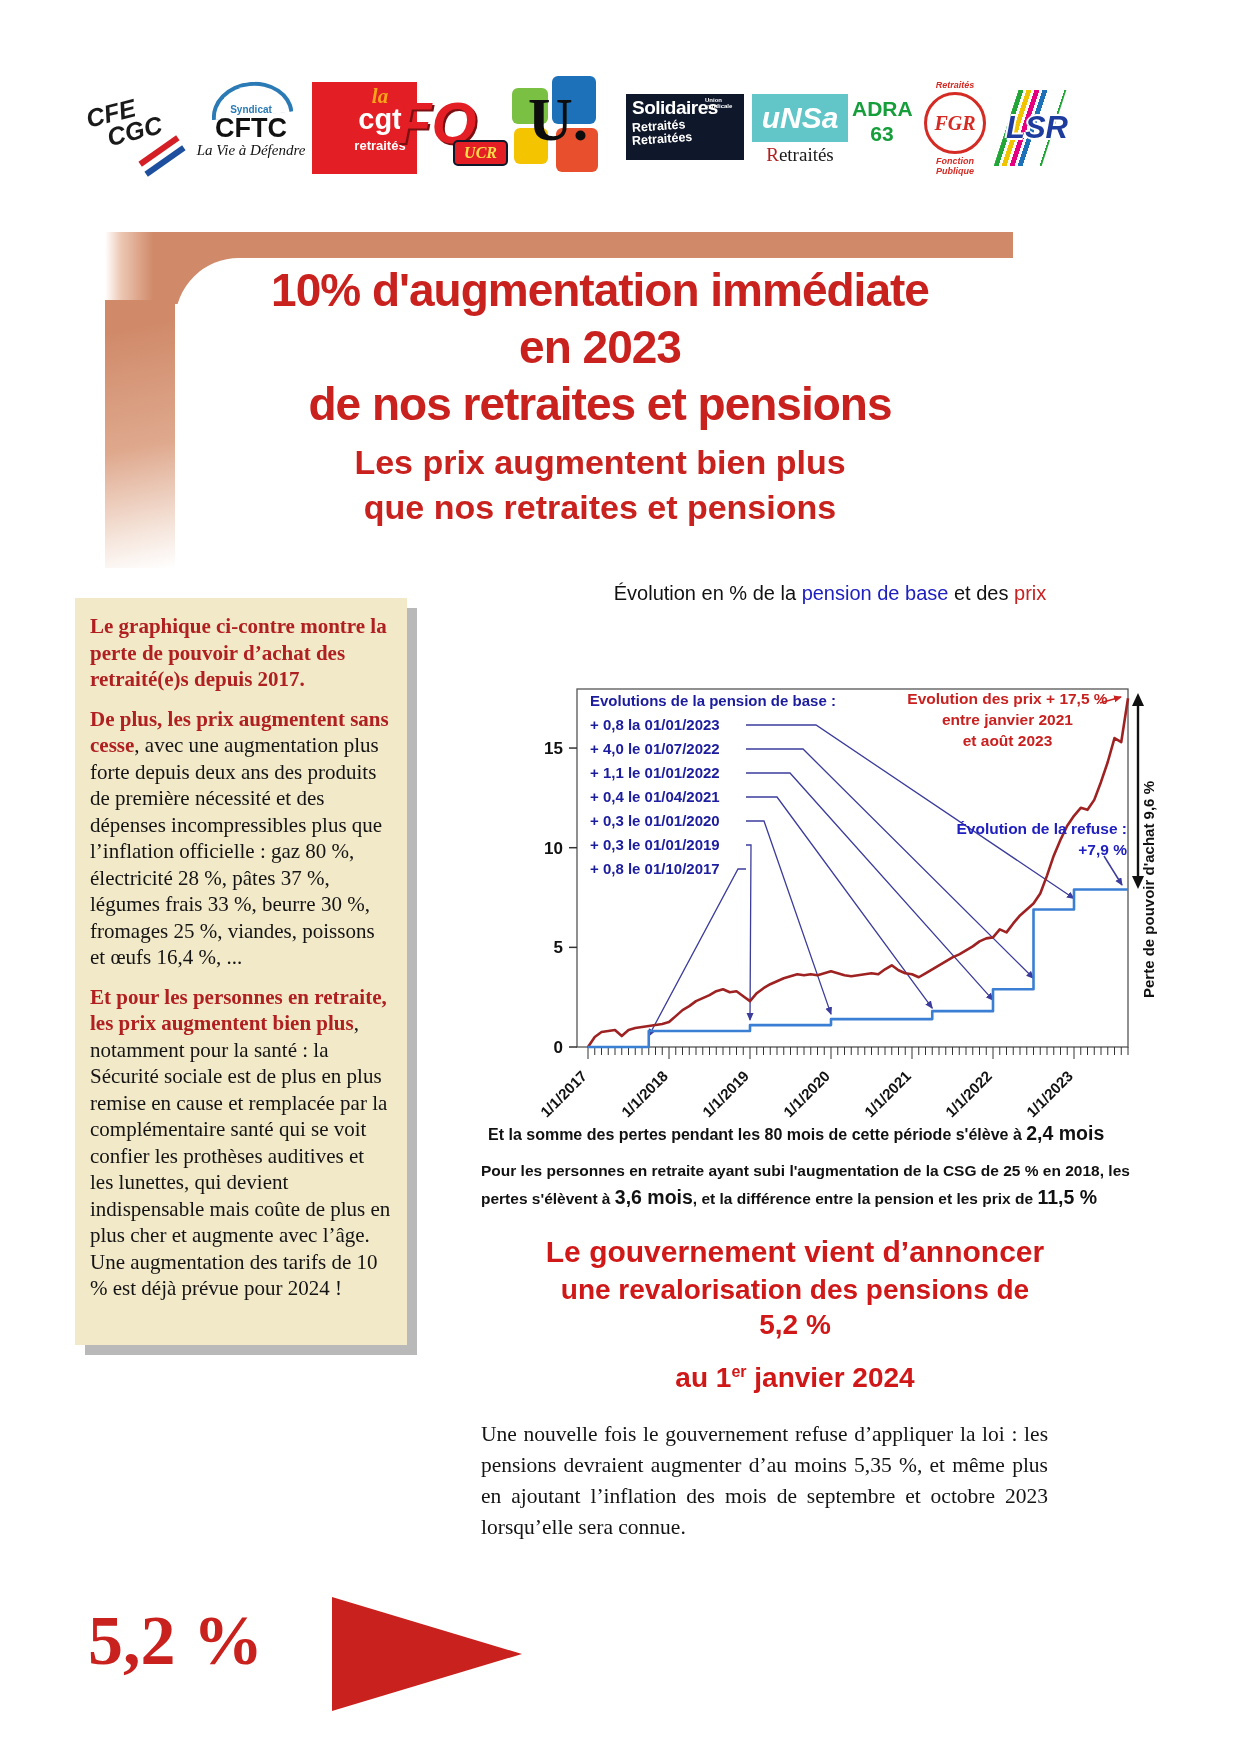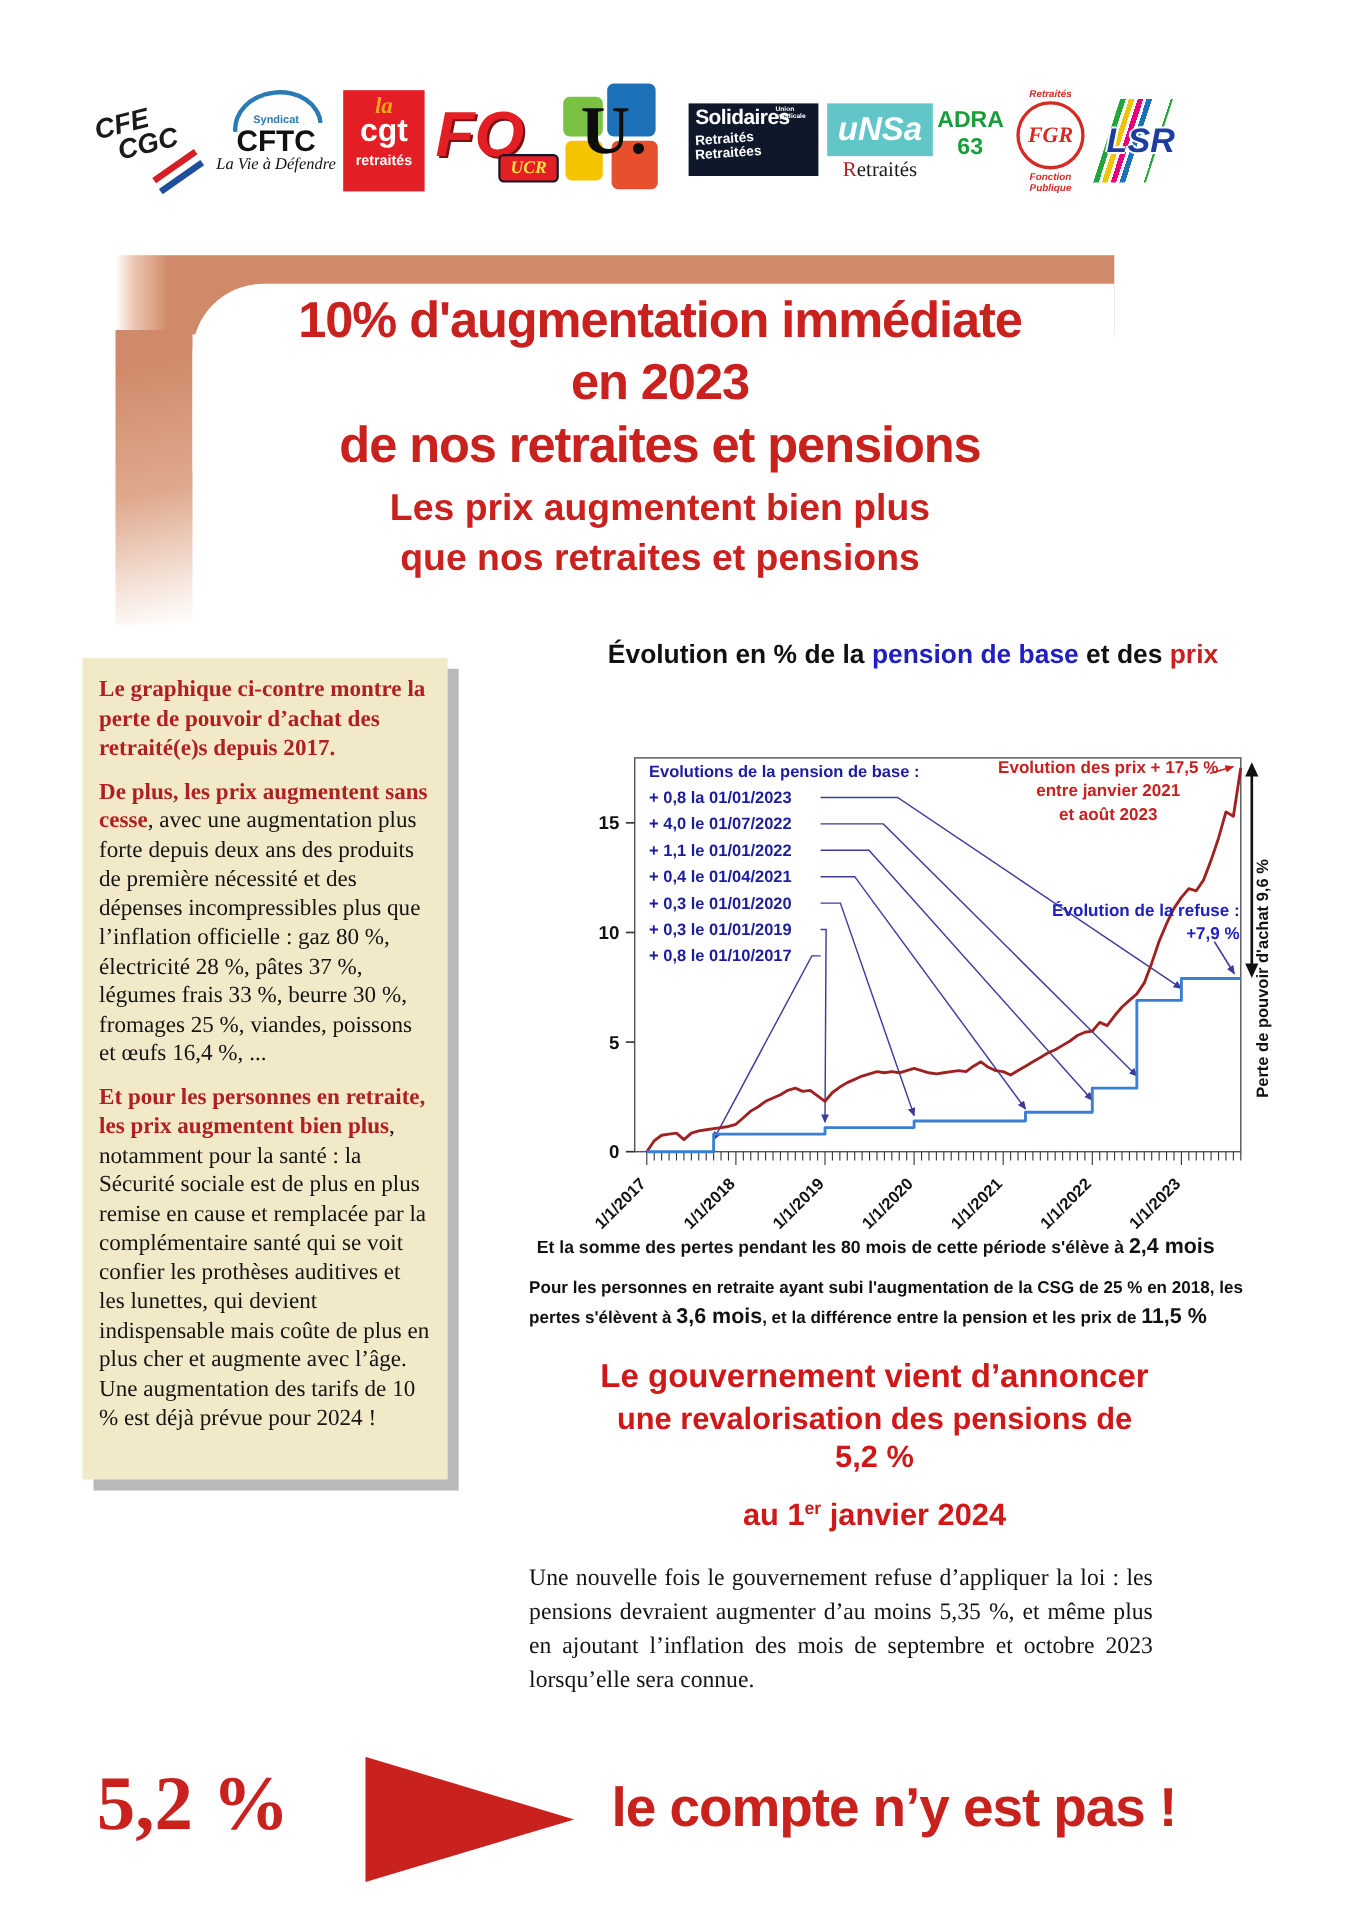--- a/index.html
+++ b/index.html
@@ -17,21 +17,21 @@
   .cfe-txt{font-weight:900;font-style:italic;font-size:25px;line-height:23px;color:#1a1a1a;transform:rotate(-14deg);display:flex;flex-direction:column;}
   .cfe-txt .cgc{margin-left:16px;}
   .bar{position:absolute;width:46px;height:6px;transform:rotate(-35deg);}
   .bar-r{background:#d41f26;left:48px;top:52px;}
   .bar-b{background:#1d4f9e;left:54px;top:62px;}
   .lg-cftc{left:196px;top:82px;width:110px;height:100px;text-align:center;}
   .cftc-arc{display:block;margin:0 auto;width:74px;height:30px;border:4px solid #2a7ab5;border-bottom:none;border-radius:50% 50% 0 0 / 100% 100% 0 0;transform:rotate(-6deg);}
   .cftc-small{color:#2a7ab5;font-size:10px;font-weight:bold;margin-top:-12px;}
   .cftc-name{font-weight:900;font-size:27px;color:#111;line-height:26px;}
   .cftc-tag{font-family:"Liberation Serif",serif;font-style:italic;font-size:15px;color:#111;margin-top:1px;}
-  .lg-cgt{left:312px;top:82px;width:74px;height:92px;background:#e31e24;color:#fff;text-align:center;}
+  .lg-cgt{left:312px;top:82px;width:74px;height:92px;background:#e31e24;color:#fff;text-align:center;padding-left:31px;}
   .cgt-la{display:block;font-family:"Liberation Serif",serif;font-style:italic;font-weight:bold;font-size:21px;color:#f9a51a;line-height:20px;margin-top:4px;}
   .cgt-name{display:block;font-weight:900;font-size:29px;line-height:26px;}
   .cgt-sub{display:block;font-weight:bold;font-size:13px;margin-top:6px;}
   .lg-fo{left:396px;top:88px;width:112px;height:82px;}
   .fo-name{font-size:58px;font-weight:900;font-style:italic;color:#e31e24;line-height:70px;text-shadow:2px 2px 0 #7a1012;}
   .fo-sub{position:absolute;right:0;bottom:4px;background:#e31e24;color:#fde047;font-family:"Liberation Serif",serif;font-style:italic;font-weight:bold;font-size:16px;padding:2px 9px;border-radius:5px;border:2px solid #0f172a;}
   .lg-fsu{left:512px;top:76px;width:110px;height:102px;}
   .fsu-t{position:absolute;border-radius:6px;}
   .t1{left:0;top:12px;width:36px;height:36px;background:#7ac143;}
   .t2{left:40px;top:0;width:44px;height:48px;background:#1d71b8;}
@@ -62,21 +62,21 @@
   .band-white{left:175px;top:258px;width:838px;height:170px;background:#fff;border-top-left-radius:64px;}
   .main-title{left:185px;top:262px;width:830px;text-align:center;font-weight:900;font-size:46px;line-height:57px;color:var(--red);letter-spacing:-1px;}
   .subtitle{left:185px;top:440px;width:830px;text-align:center;font-weight:900;font-size:34px;line-height:45px;color:var(--red);}
 
   
   .left-box{left:75px;top:598px;width:332px;height:747px;background:var(--cream);box-shadow:10px 10px 0 #b9b9b9;padding:15px 15px;box-sizing:border-box;font-family:"Liberation Serif",serif;font-size:21px;line-height:26.5px;color:var(--ink);}
   .left-box p{margin:0 0 13px 0;}
   .redp,.lead{color:var(--darkred);font-weight:bold;}
 
   
-  .chart-title{left:520px;top:582px;width:620px;text-align:center;font-weight:bold;font-size:24px;color:#111;}
+  .chart-title{left:520px;top:582px;width:620px;text-align:center;font-weight:normal;font-size:20px;color:#111;}
   .ct-blue{color:var(--blue);}
   .ct-red{color:#c92020;}
   #chart-svg{position:absolute;left:500px;top:605px;width:660px;height:515px;font-family:"Liberation Sans",sans-serif;}
   .note-red{left:905px;top:688px;width:205px;text-align:center;color:#c92020;font-weight:bold;font-size:15.5px;line-height:21px;}
   .note-blue{left:955px;top:818px;width:172px;text-align:right;color:var(--blue);font-weight:bold;font-size:15.5px;line-height:21px;}
   .loss-label{left:1140px;top:690px;width:24px;height:400px;writing-mode:vertical-rl;transform:rotate(180deg);text-align:center;font-weight:bold;font-size:15px;color:#111;}
 
   
   .line1{left:488px;top:1122px;width:660px;font-weight:bold;font-size:16px;color:#111;}
   .line1 .em,.para2 .em{font-size:19.5px;}
@@ -335,15 +335,14 @@
     <div class="an-l1">Le gouvernement vient d’annoncer</div>
     <div class="an-l2">une revalorisation des pensions de</div>
     <div class="an-l3">5,2 %</div>
     <div class="an-l4"><span>au 1</span><sup>er</sup><span> janvier 2024</span></div>
   </div>
 
   <div class="abs bodypara">Une nouvelle fois le gouvernement refuse d’appliquer la loi : les pensions devraient augmenter d’au moins 5,35 %, et même plus en ajoutant l’inflation des mois de septembre et octobre 2023 lorsqu’elle sera connue.</div>
 
   <div class="abs footer-rate">5,2 %</div>
   <div class="abs footer-triangle"></div>
-  <div class="abs footer-slogan">le compte n’y est pas !</div>
 
 </div>
 
 </body></html>

